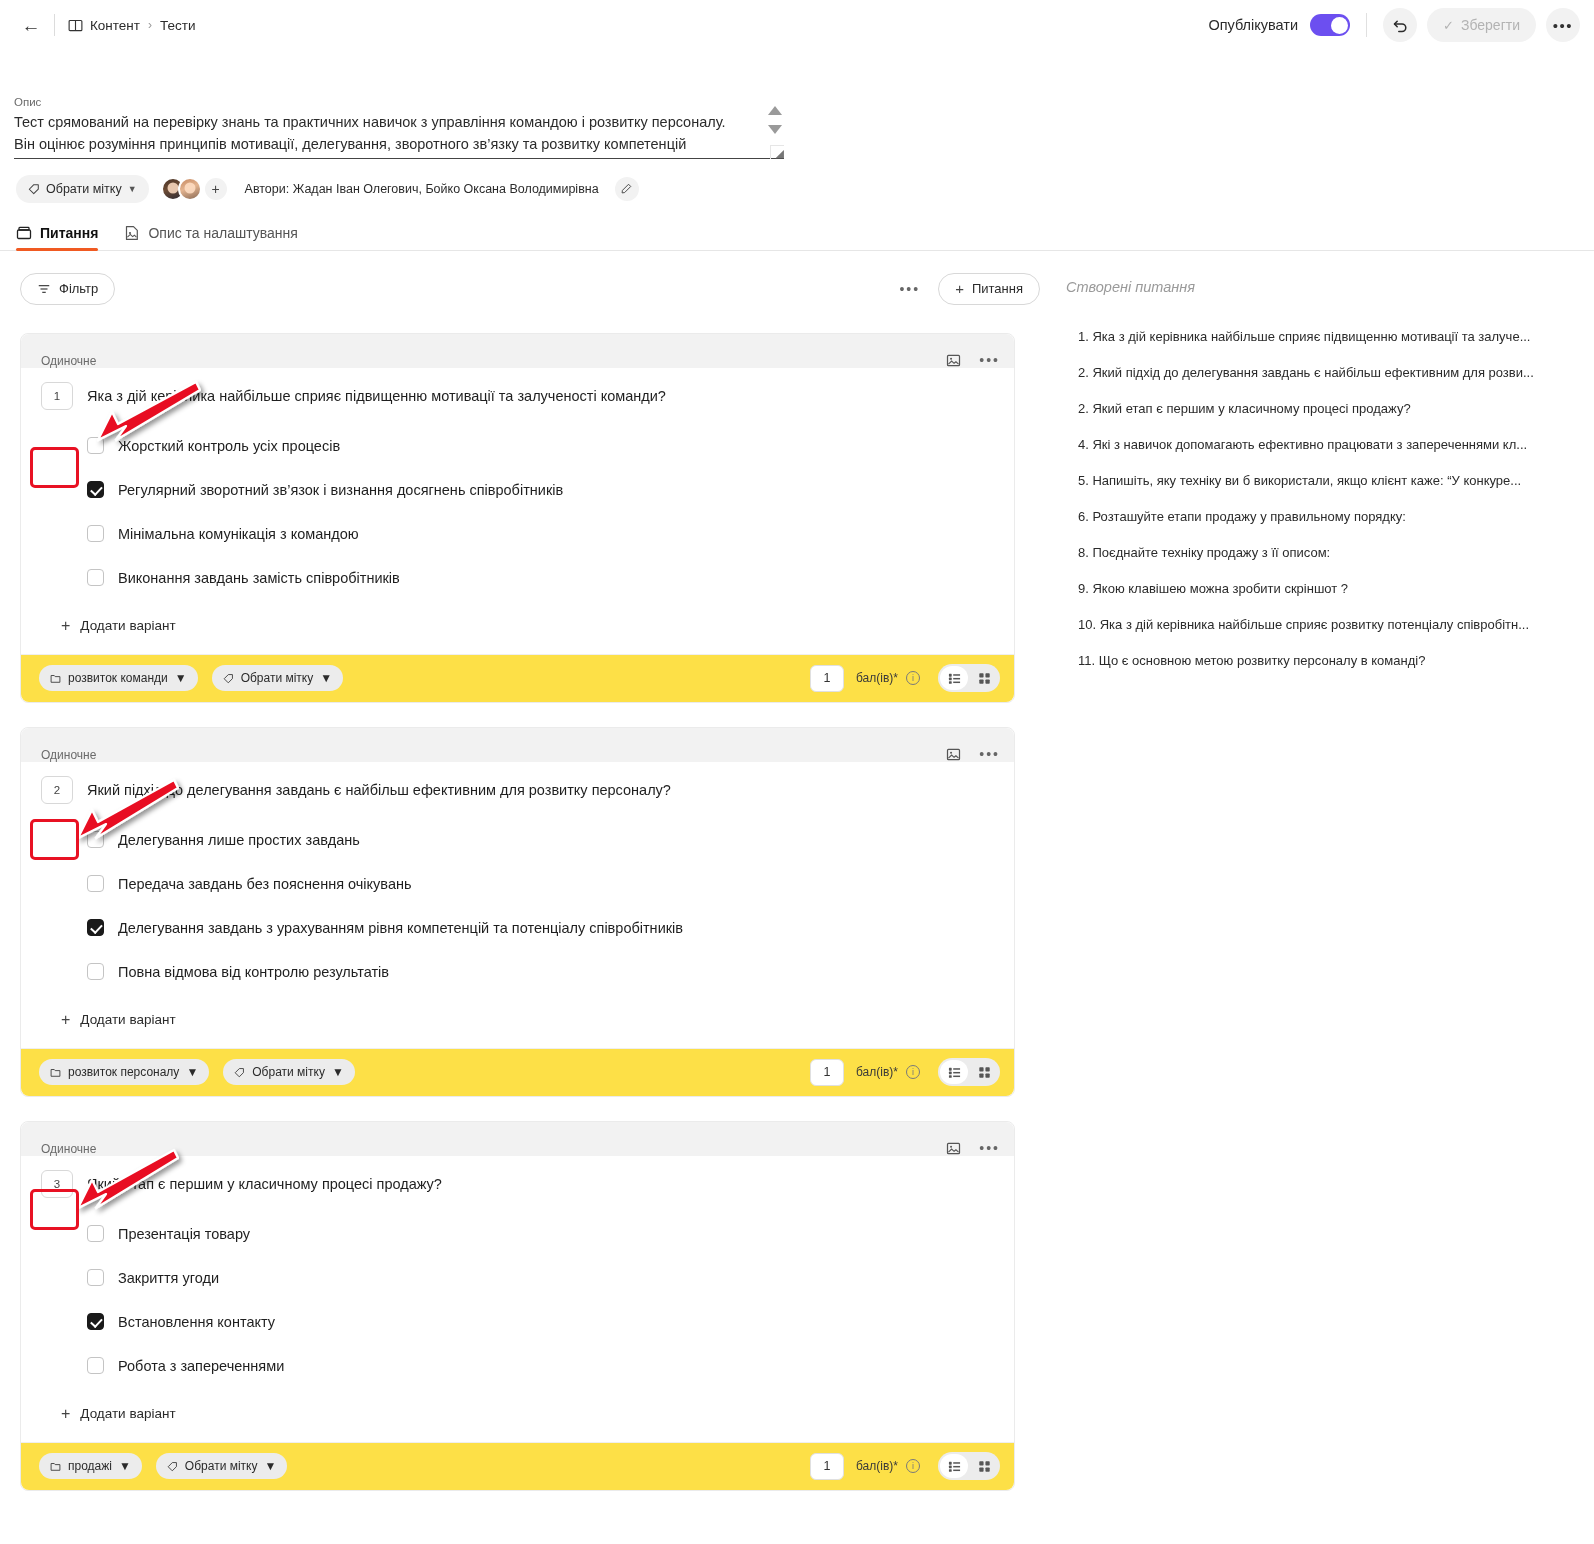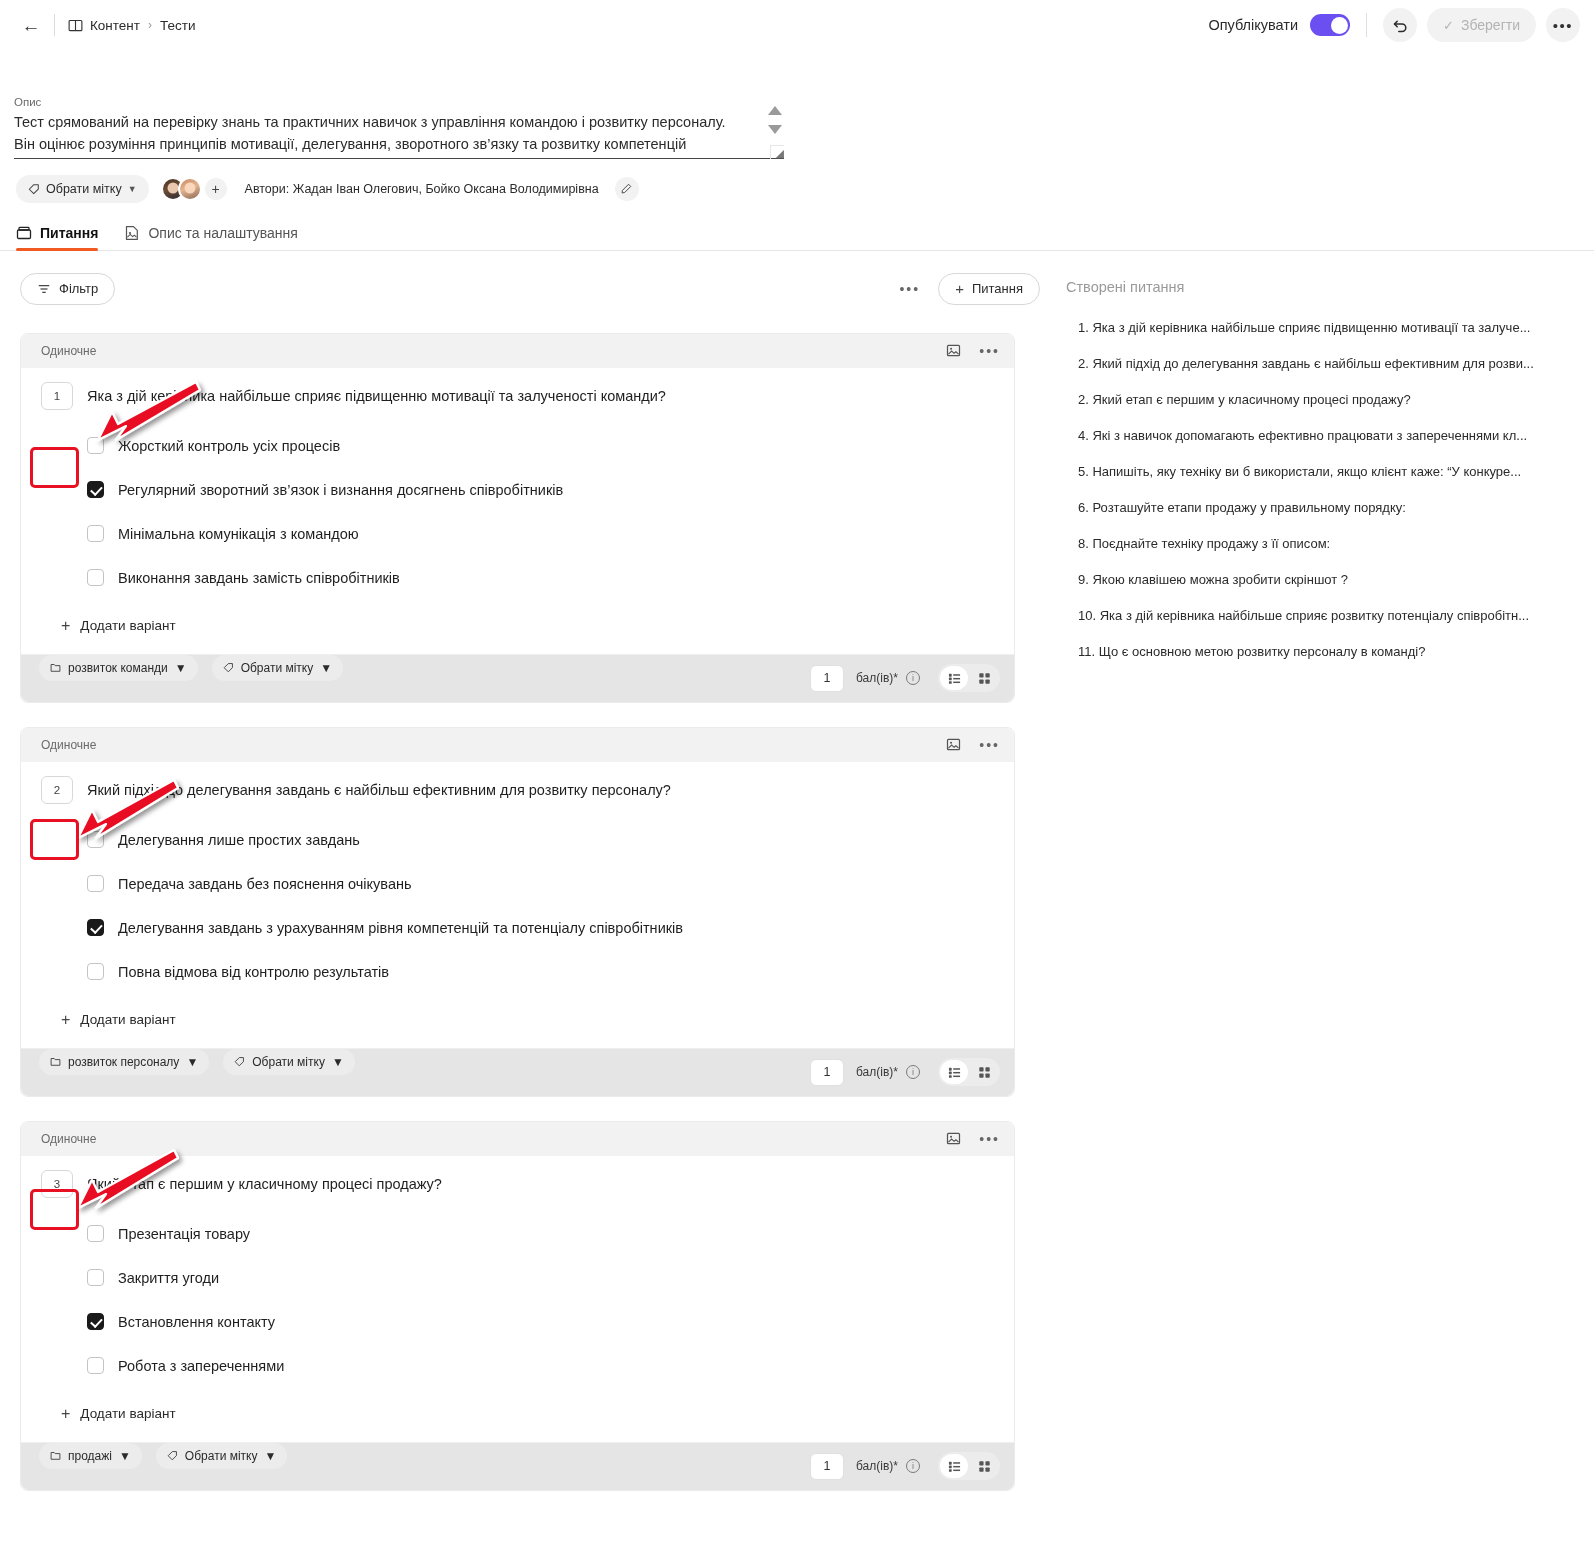--- a/index.html
+++ b/index.html
@@ -178,21 +178,21 @@
     border: 1px solid #ebebeb;
     border-radius: 8px;
     background: #fff;
     margin-bottom: 24px;
     overflow: visible;
     position: relative;
   }
   .qcard-head {
     height: 34px; background: #f2f2f2;
     border-radius: 8px 8px 0 0;
-    display: flex; align-items: center;
+    display: flex; align-items: flex-end;
     padding: 0 14px 0 20px;
   }
   .qtype { font-size: 12px; color: #6b6b6b; }
   .qhead-right { margin-left: auto; display: flex; align-items: center; gap: 18px; }
   .img-icon { cursor: pointer; display:flex; }
 
   .qbody { padding: 14px 20px 6px 20px; }
   .qtitle-row { display: flex; align-items: flex-start; gap: 14px; }
   .qnum {
     width: 32px; height: 28px; flex: none;
@@ -222,24 +222,24 @@
   .opt-label { font-size: 14.5px; color: #1f1f1f; }
 
   .add-opt {
     display: flex; align-items: center; gap: 10px;
     margin: 8px 0 0 20px; padding: 10px 0 14px 0;
     font-size: 13.5px; color: #2b2b2b; cursor: pointer;
   }
   .add-opt .plus { font-size: 16px; color: #444; line-height: 1; }
 
   .qfoot {
-    height: 48px; background: #e5e5e5;
+    height: 48px; background: #fde047;
     border-top: 1px solid #efefef;
     border-radius: 0 0 8px 8px;
-    display: flex; 
+    display: flex; align-items: center;
     padding: 0 14px 0 18px; gap: 14px;
   }
   .foot-pill {
     display: inline-flex; align-items: center; gap: 7px;
     height: 26px; padding: 0 11px;
     border-radius: 13px; background: #ececec;
     font-size: 12px; color: #2b2b2b; cursor: pointer;
     white-space: nowrap;
   }
   .foot-right { margin-left: auto; display: flex; align-items: center; gap: 12px; }
@@ -263,21 +263,21 @@
     margin-left: 6px;
   }
   .vt-btn {
     width: 28px; height: 24px; border-radius: 12px;
     display: flex; align-items: center; justify-content: center;
     cursor: pointer;
   }
   .vt-btn.sel { background: #fff; }
 
   
-  .created-title { font-size: 14.5px; color: #9a9a9a; margin-bottom: 15px; padding-left: 12px; }
+  .created-title { font-size: 14.5px; color: #9a9a9a; margin-bottom: 24px; padding-left: 12px; font-style: italic; }
   .created-item {
     font-size: 13px; color: #2b2b2b;
     padding: 0 0 0 24px; height: 36px;
     display: flex; align-items: center;
     white-space: nowrap; overflow: hidden; text-overflow: ellipsis;
     cursor: pointer;
   }
 
   
   .anno { position: absolute; pointer-events: none; z-index: 40; }

